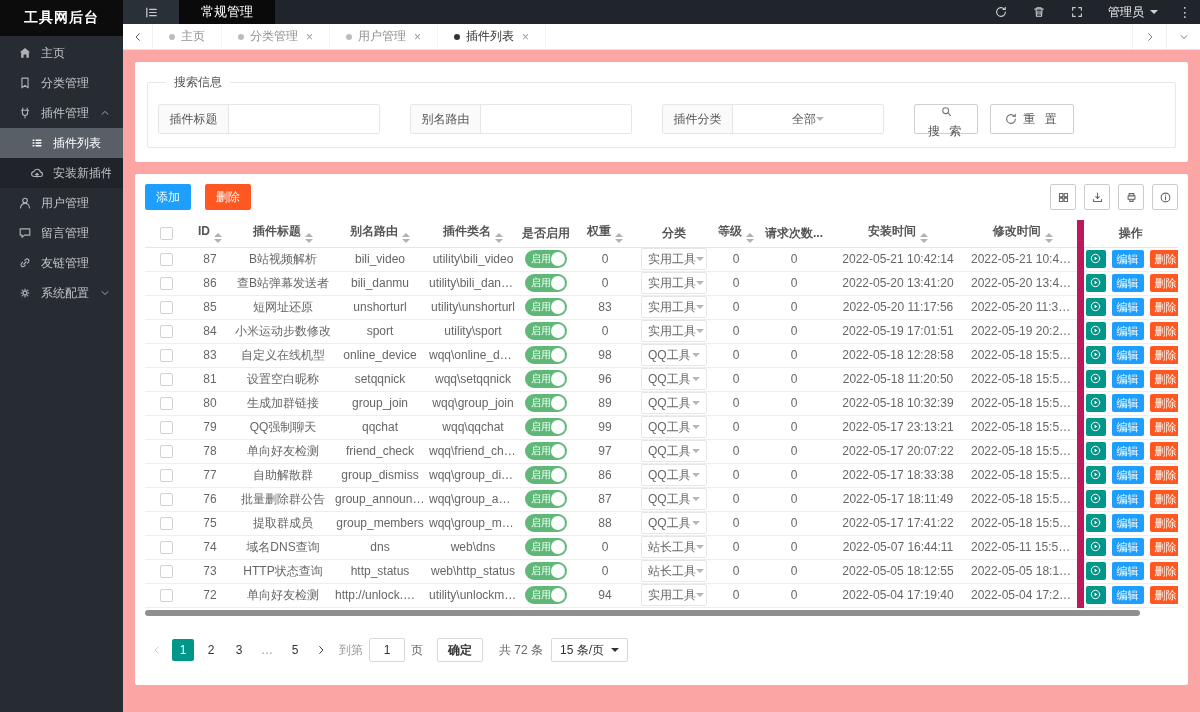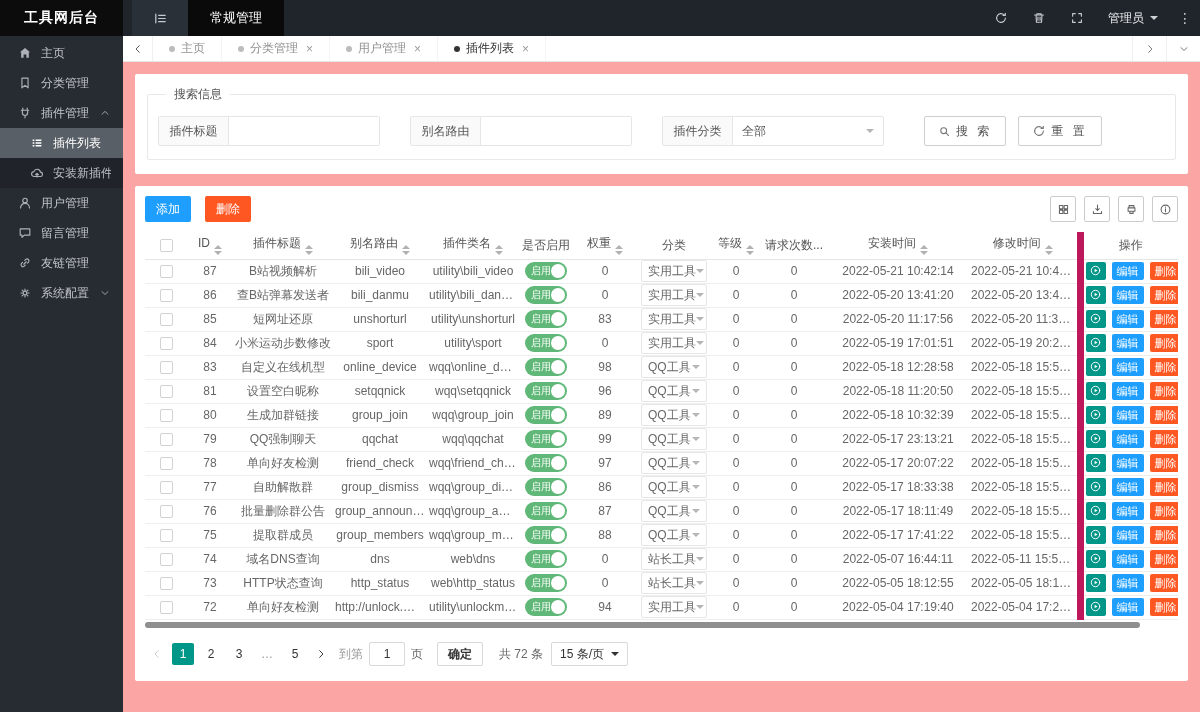--- a/index.html
+++ b/index.html
@@ -17,21 +17,21 @@
   .side-item .chev { width:12px; height:12px; color:#9ea2a7; display:inline-flex; }
   .submenu { background:#20242a; }
   .submenu .side-item { padding-left:30px; color:#bfc2c6; }
   .submenu .side-item.active { background:#595f66; color:#fff; }
   .submenu .side-item.active .ic { color:#fff; }
 
   
   .main { flex:1; display:flex; flex-direction:column; min-width:0; }
 
   
-  .topbar { height:36px; background:#20252b; display:flex; align-items:stretch; color:#c8cbce; flex-shrink:0;padding-left:9px; }
+  .topbar { height:24px; background:#20252b; display:flex; align-items:stretch; color:#c8cbce; flex-shrink:0; }
   .menu-toggle { width:56px; background:#2a3038; display:flex; align-items:center; justify-content:center; cursor:pointer; }
   .topnav-item { padding:0 22px; display:flex; align-items:center; font-size:13px; cursor:pointer; }
   .topnav-item.active { background:#0a0a0a; color:#fff; }
   .topbar .spacer { flex:1; }
   .top-ic { width:38px; display:flex; align-items:center; justify-content:center; cursor:pointer; }
   .admin { display:flex; align-items:center; gap:6px; padding:0 12px; color:#eceff1; cursor:pointer; }
   .caret-down { width:0; height:0; border:4px solid transparent; border-top-color:#cfd2d5; margin-top:4px; }
   .kebab { width:30px; display:flex; align-items:center; justify-content:center; font-size:14px; color:#c8cbce; cursor:pointer; }
 
   
@@ -50,36 +50,36 @@
   .card { background:#fff; border-radius:2px; }
 
   
   .search-card { padding:12px 12px 14px; }
   fieldset { border:1px solid #e8e8e8; border-radius:2px; padding:13px 10px; }
   legend { padding:0 8px; margin-left:8px; color:#555; }
   .fields { display:flex; align-items:center; }
   .fgroup { display:flex; border:1px solid #e6e6e6; border-radius:2px; height:30px; background:#fff; margin-right:30px; }
   .flabel { min-width:70px; background:#fafafa; border-right:1px solid #e6e6e6; display:flex; align-items:center; justify-content:center; padding:0 9px; color:#555; }
   .fgroup input { width:150px; border:0; outline:none; padding:0 8px; font-size:12px; color:#666; }
-  .fselect { width:150px; display:flex; align-items:center; justify-content:space-between; padding:0 9px; color:#555; cursor:pointer; }
+  .fselect { width:150px; display:flex; align-items:center; justify-content:center; padding:0 9px; color:#555; cursor:pointer; }
   .sel-caret { width:0; height:0; border:4px solid transparent; border-top-color:#b5b5b5; margin-top:4px; }
   .btn-plain { height:30px; padding:0 13px; border:1px solid #cfcfcf; background:#fff; border-radius:2px; color:#555; font-size:12px; display:inline-flex; align-items:center; gap:5px; cursor:pointer; margin-right:12px; letter-spacing:3px; }
   .btn-plain .bic { display:inline-flex; color:#777; }
 
   
   .table-card { margin-top:12px; padding:10px 10px 10px; }
   .toolbar { display:flex; align-items:center;gap:6px; }
   .btn { height:26px; padding:0 11px; border:0; border-radius:2px; color:#fff; font-size:12px; cursor:pointer; margin-right:8px; }
   .btn-add { background:#1E9FFF; }
   .btn-del { background:#FF5722; }
   .tool-icons { margin-left:auto; display:flex; gap:8px; }
   .tool-ic { width:26px; height:26px; border:1px solid #cccccc; border-radius:2px; display:flex; align-items:center; justify-content:center; color:#666; cursor:pointer; background:#fff; }
 
   table { border-collapse:collapse; table-layout:fixed; width:100%; margin-top:10px; }
-  th { font-weight:normal; color:#555; height:27px; border-bottom:1px solid #e6e6e6; white-space:nowrap; overflow:hidden; }
+  th { font-weight:bold; color:#555; height:27px; border-bottom:1px solid #e6e6e6; white-space:nowrap; overflow:hidden; }
   td { height:24px; border-bottom:1px solid #eeeeee; text-align:center; color:#666; white-space:nowrap; overflow:hidden; text-overflow:ellipsis; padding:0 2px; }
   .sort { display:inline-flex; flex-direction:column; margin-left:4px; vertical-align:-2px; }
   .sort i { width:0; height:0; border:4px solid transparent; display:block; }
   .sort .up { border-bottom-color:#b2b2b2; margin-bottom:2px; border-top-width:0; }
   .sort .dn { border-top-color:#b2b2b2; border-bottom-width:0; }
   .cbx { width:13px; height:13px; border:1px solid #d2d2d2; border-radius:2px; display:inline-block; vertical-align:middle; background:#fff; cursor:pointer; }
   .toggle { width:42px; height:18px; border-radius:9px; background:#5FB878; display:inline-flex; align-items:center; padding-left:6px; color:#fff; font-size:10px; position:relative; cursor:pointer; }
   .toggle .knob { width:14px; height:14px; border-radius:50%; background:#fff; position:absolute; right:2px; top:2px; }
   .cat-select { display:inline-flex; align-items:center; justify-content:space-between; width:66px; height:22px; border:1px solid #e6e6e6; border-radius:2px; padding:0 6px; color:#666; cursor:pointer; }
   .col-ops { border-left:7px solid #be185d; }
@@ -93,21 +93,21 @@
   
   .pager { display:flex; align-items:center; margin-top:10px; color:#666; }
   .pg-nav { padding:0 6px; color:#333; cursor:pointer; }
   .pg-nav.disabled { color:#cccccc; }
   .pg { min-width:22px; height:22px; line-height:22px; text-align:center; border-radius:2px; color:#333; padding:0 4px; margin:0 3px; cursor:pointer; }
   .pg.active { background:#009688; color:#fff; }
   .pg.ellip { color:#999; cursor:default; }
   .goto-txt { margin:0 6px; color:#999; }
   .goto-input { width:36px; height:24px; border:1px solid #d9d9d9; border-radius:2px; text-align:center; color:#333; outline:none; font-size:12px; }
   .btn-ok { height:24px; padding:0 10px; border:1px solid #d9d9d9; border-radius:2px; background:#fff; color:#333; font-size:12px; margin:0 8px; cursor:pointer; font-weight:bold; }
-  .total { margin:8px 8px; color:#666; }
+  .total { margin:16px 8px; color:#666; }
   .per-select { height:24px; border:1px solid #d9d9d9; border-radius:2px; padding:0 8px; display:inline-flex; align-items:center; gap:7px; color:#333; cursor:pointer; }
   .per-select .tri { width:0; height:0; border:4px solid transparent; border-top-color:#333; margin-top:4px; }
   svg { display:block; }
 </style>
 </head>
 <body>
 
 <div class="app">
 
   <aside class="sidebar">
@@ -303,21 +303,21 @@
               <span class="flabel">别名路由</span>
               <input value="" style="">
             </div>
             <div class="fgroup">
               <span class="flabel">插件分类</span>
               <span class="fselect">
                 <span>全部</span>
                 <span class="sel-caret"></span>
               </span>
             </div>
-            <button class="btn-plain" style="margin-left:10px;">
+            <button class="btn-plain" style="flex-direction:column;">
               <span class="bic">
                   <svg width="13" height="13" viewBox="0 0 16 16" fill="none" stroke="currentColor" stroke-width="1.3" stroke-linecap="round" stroke-linejoin="round">
                     <circle cx="7" cy="7" r="3.6"></circle>
                     <path d="M9.8 9.8 13 13"></path>
                   </svg>
                 </span>
               <span>搜 索</span>
             </button>
             <button class="btn-plain">
               <span class="bic">

